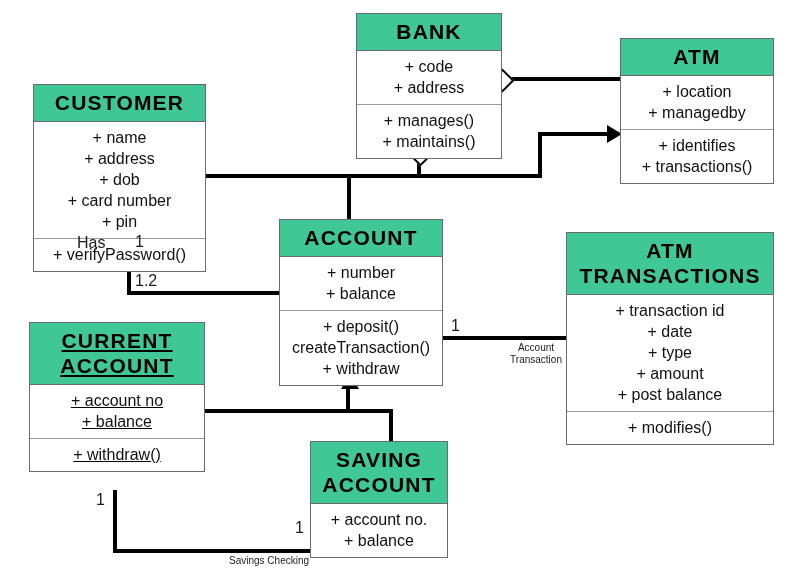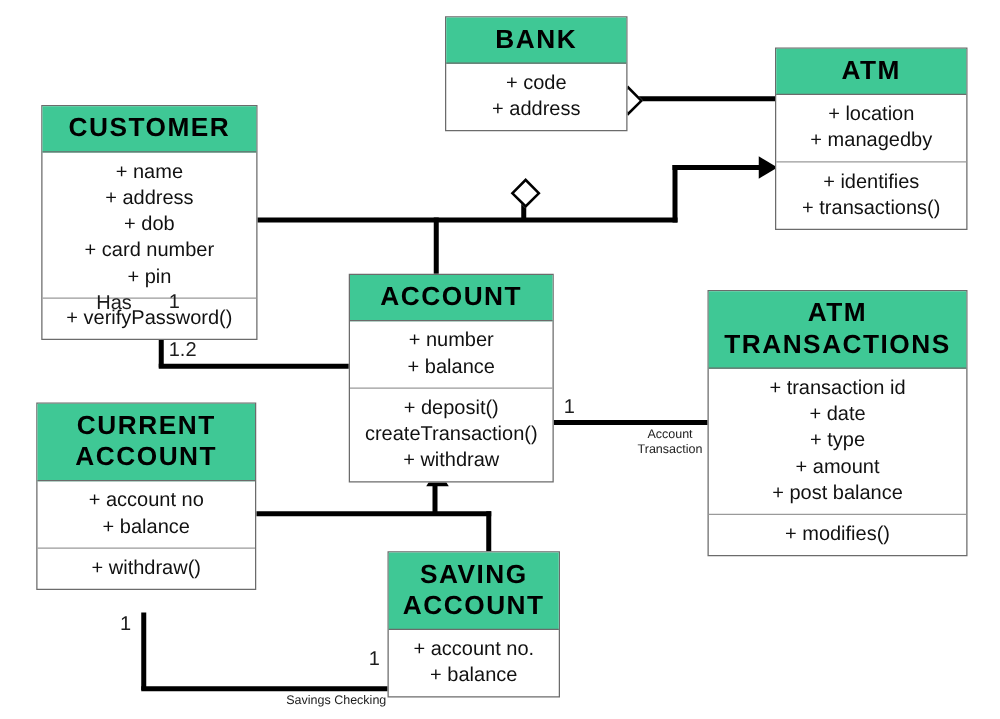--- a/index.html
+++ b/index.html
@@ -80,20 +80,24 @@
       <div>+ verifyPassword()</div>
     </div>
   </div>
 
   <div class="uml-class" style="left:356px;top:13px;width:146px;">
     <div class="uml-header">BANK</div>
     <div class="uml-compartment">
       <div>+ code</div>
       <div>+ address</div>
     </div>
+    <div class="uml-compartment">
+      <div>+ manages()</div>
+      <div>+ maintains()</div>
+    </div>
   </div>
 
   <div class="uml-class" style="left:620px;top:38px;width:154px;">
     <div class="uml-header">ATM</div>
     <div class="uml-compartment">
       <div>+ location</div>
       <div>+ managedby</div>
     </div>
     <div class="uml-compartment">
       <div>+ identifies</div>
@@ -124,21 +128,21 @@
       <div>+ date</div>
       <div>+ type</div>
       <div>+ amount</div>
       <div>+ post balance</div>
     </div>
     <div class="uml-compartment">
       <div>+ modifies()</div>
     </div>
   </div>
 
-  <div class="uml-class" style="left:29px;top:322px;width:176px;">
+  <div class="uml-class" style="left:29px;top:322px;width:176px;text-decoration:underline;">
     <div class="uml-header">
       <div>CURRENT</div>
       <div>ACCOUNT</div>
     </div>
     <div class="uml-compartment">
       <div>+ account no</div>
       <div>+ balance</div>
     </div>
     <div class="uml-compartment">
       <div>+ withdraw()</div>

